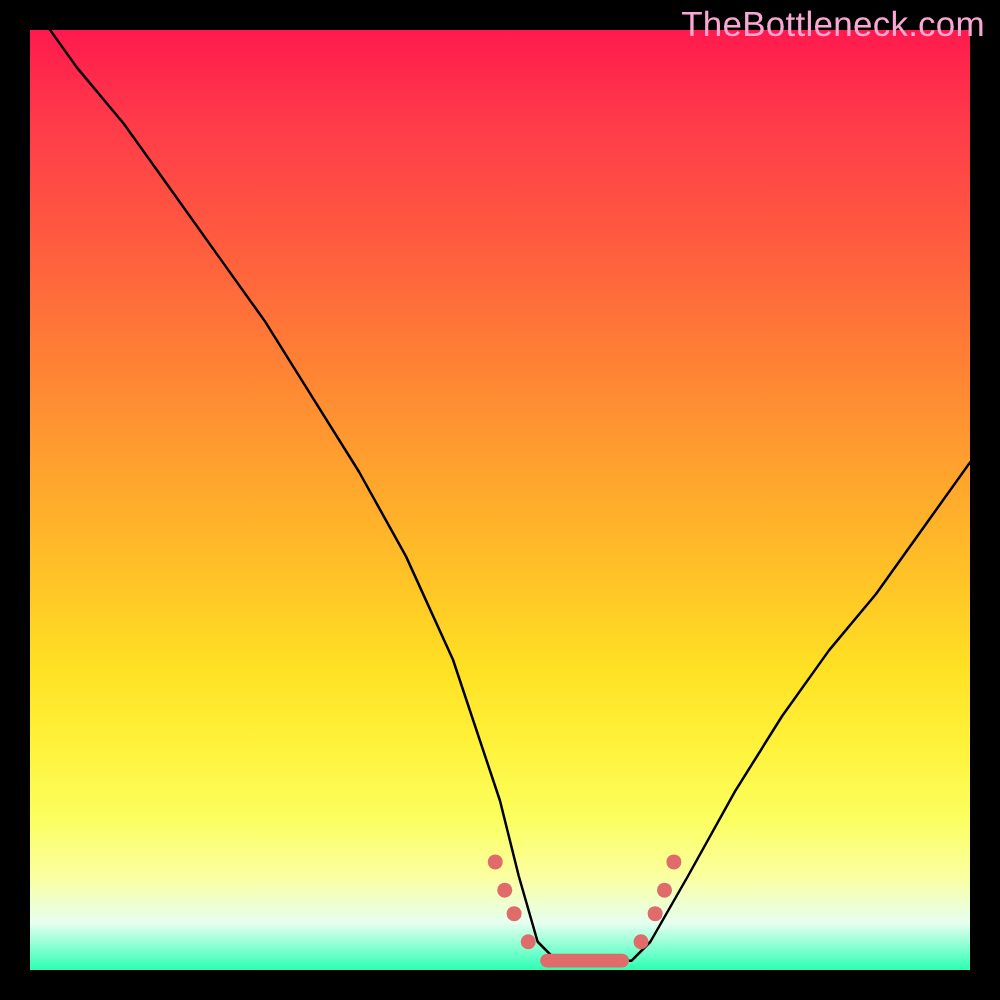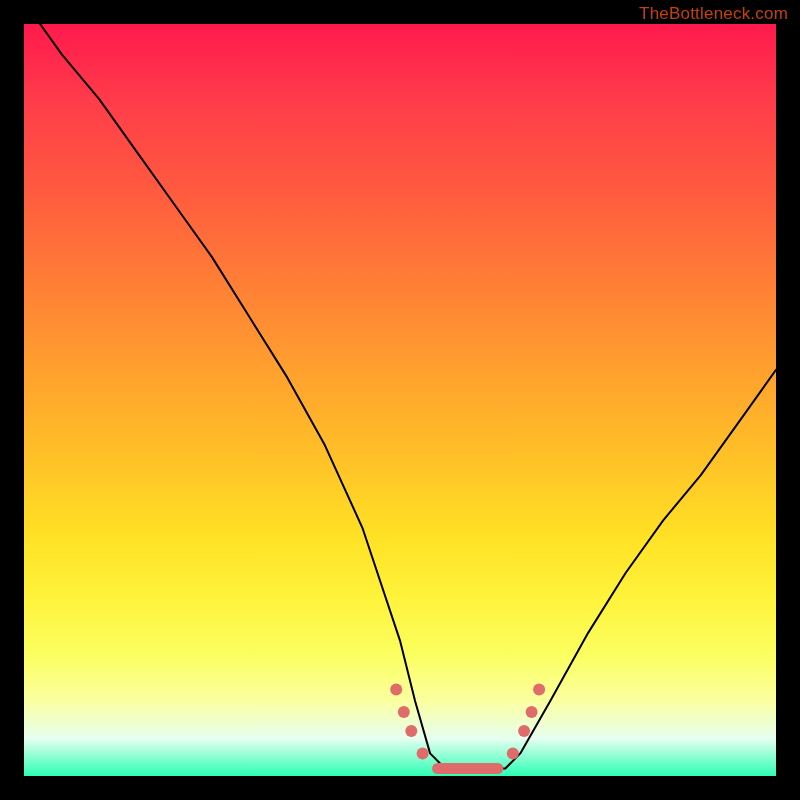--- a/index.html
+++ b/index.html
@@ -37,22 +37,22 @@
       #fbff60 84%,
       #fbffa0 90%,
       #e6fff0 95%,
       #2cffb4 100%
     );
   }
   .watermark {
     position: absolute;
     top: 4px;
     right: 12px;
-    color: #c2410c;
-    font-size: 17px;
+    color: #f9a8d4;
+    font-size: 28px;
     font-weight: 400;
     letter-spacing: 0.2px;
     user-select: none;
   }
   svg.curve {
     position: absolute;
     inset: 0;
     width: 100%;
     height: 100%;
   }

